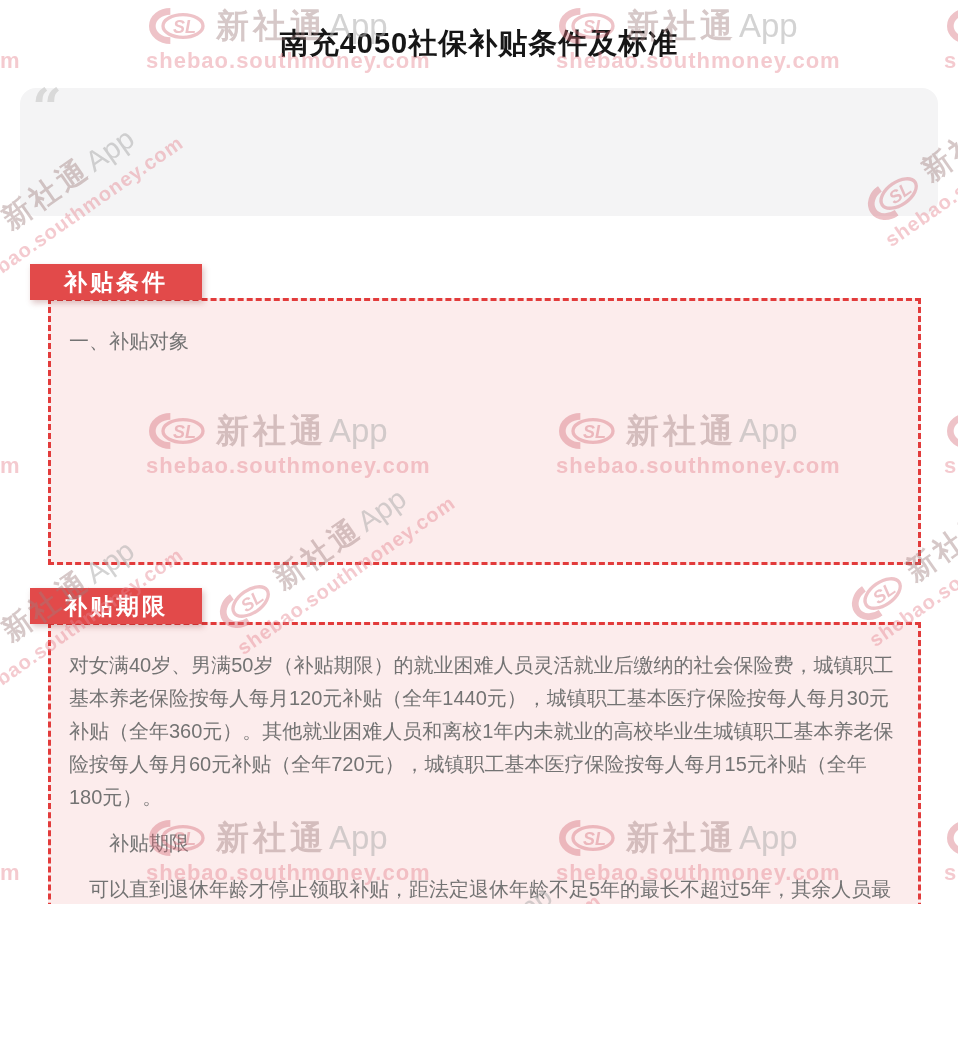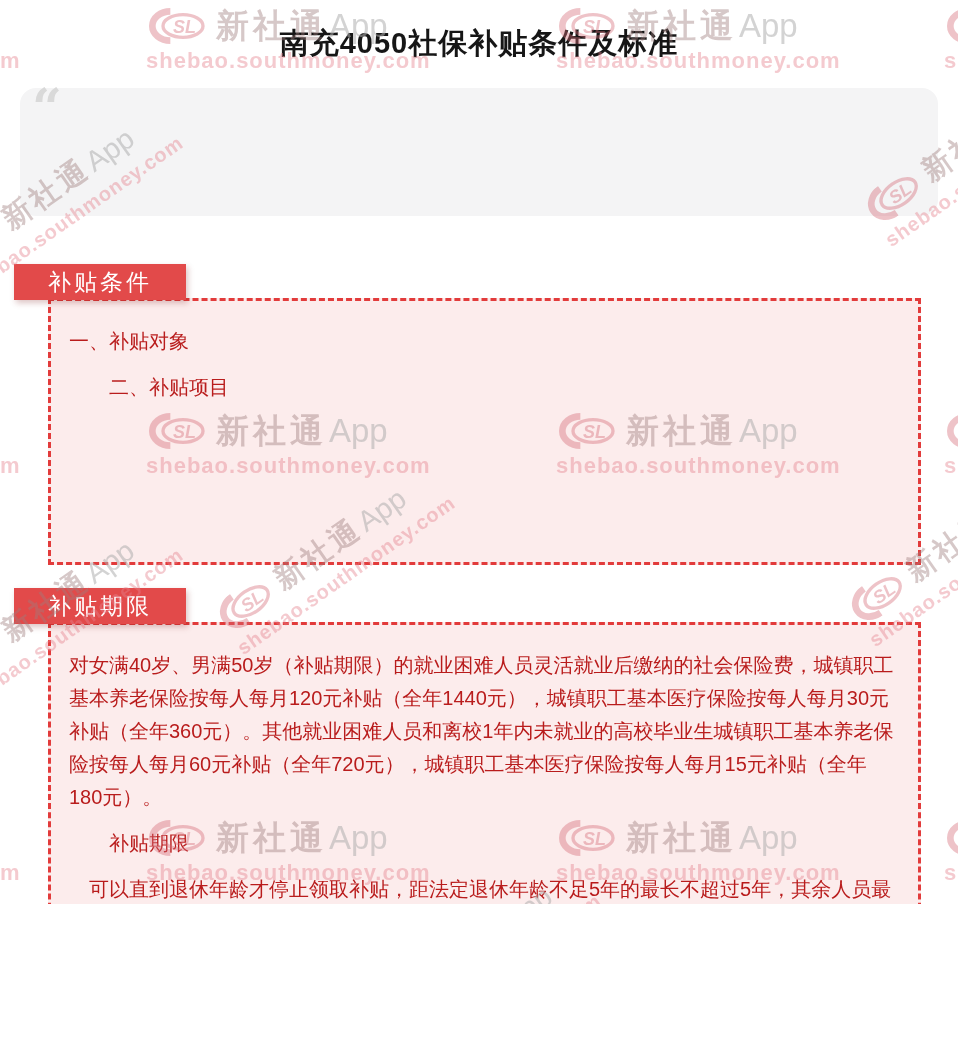--- a/index.html
+++ b/index.html
@@ -36,41 +36,41 @@
     font-size:21px;line-height:38px;color:#222;
     text-indent:2.8em;
   }
   .intro-text b{color:#111;}
   
   .group{position:absolute;left:0;right:0;z-index:2;}
   .group1{top:264px;}
   .group2{top:588px;}
   .section-head{
     position:relative;z-index:3;
-    margin-left:14px;
+    margin-left:30px;
     width:172px;height:36px;
     background:#e24a4a;
-    color:#ffffff;font-size:23px;font-weight:400;
+    color:#ffffff;font-size:23px;font-weight:700;
     text-align:center;line-height:36px;letter-spacing:3px;
     box-shadow:2px 3px 6px rgba(120,20,20,0.25);
   }
   .dashed-box{
     position:relative;z-index:1;
     margin:-2px 37px 0 48px;
     box-sizing:border-box;
     border:3px dashed #e23b3b;
     background:#fcecec;
     padding:24px 22px 0 18px;
     overflow:hidden;
   }
   .box1{height:267px;}
   .box2{height:341px;}
   .dashed-box p{
     margin:0 0 13px 0;
-    font-size:20px;line-height:33px;color:#b91c1c;
+    font-size:20px;line-height:33px;color:#737373;
   }
   .ind0{text-indent:0;}
   .ind1{text-indent:1em;}
   .ind2{text-indent:2em;}
   
   .footer-note{
     position:absolute;left:0;right:0;top:983px;
     text-align:center;
     font-size:20px;color:#a21caf;
     z-index:2;
@@ -96,21 +96,20 @@
   <div class="title">南充4050社保补贴条件及标准</div>
 
   <div class="intro-box">
     <span class="quote-glyph">“</span>
   </div>
 
   <div class="group group1">
     <div class="section-head">补贴条件</div>
     <div class="dashed-box box1">
       <p class="ind0">一、补贴对象</p>
-      <p class="ind2">二、补贴项目</p>
     </div>
   </div>
 
   <div class="group group2">
     <div class="section-head">补贴期限</div>
     <div class="dashed-box box2">
       <p class="ind0">对女满40岁、男满50岁（补贴期限）的就业困难人员灵活就业后缴纳的社会保险费，城镇职工基本养老保险按每人每月120元补贴（全年1440元），城镇职工基本医疗保险按每人每月30元补贴（全年360元）。其他就业困难人员和离校1年内未就业的高校毕业生城镇职工基本养老保险按每人每月60元补贴（全年720元），城镇职工基本医疗保险按每人每月15元补贴（全年180元）。</p>
       <p class="ind2">补贴期限</p>
       <p class="ind1">可以直到退休年龄才停止领取补贴，距法定退休年龄不足5年的最长不超过5年，其余人员最长不超过3年（以初次核定其享受社会保险补贴时年龄为准）。离校1年内未就业的高校毕业生灵活就业社会保险补贴期限最长不超过2年。</p>
     </div>

